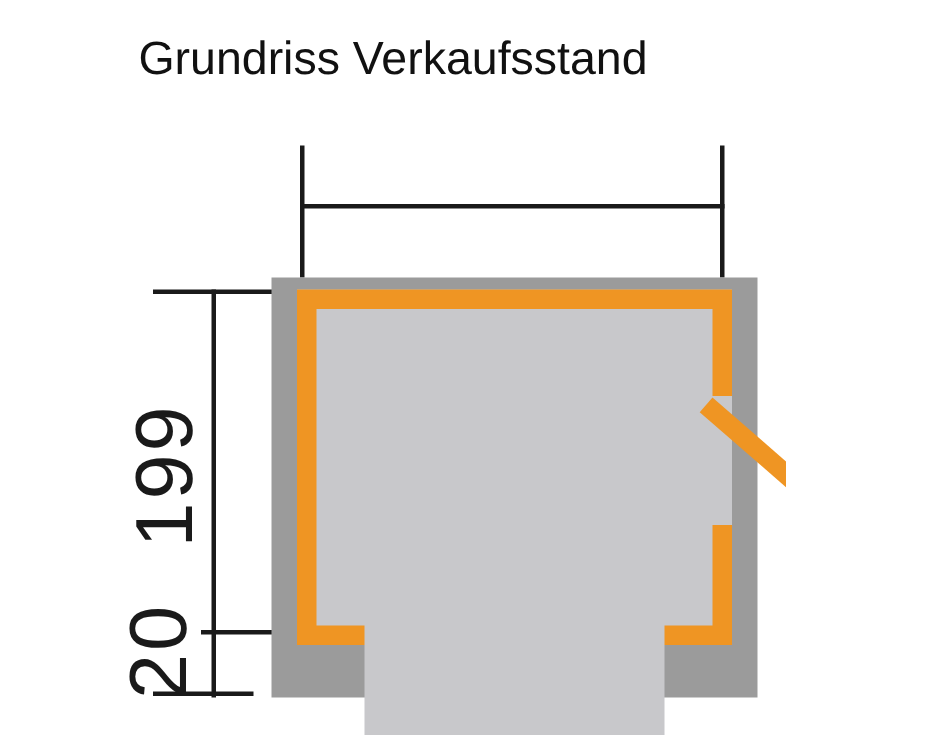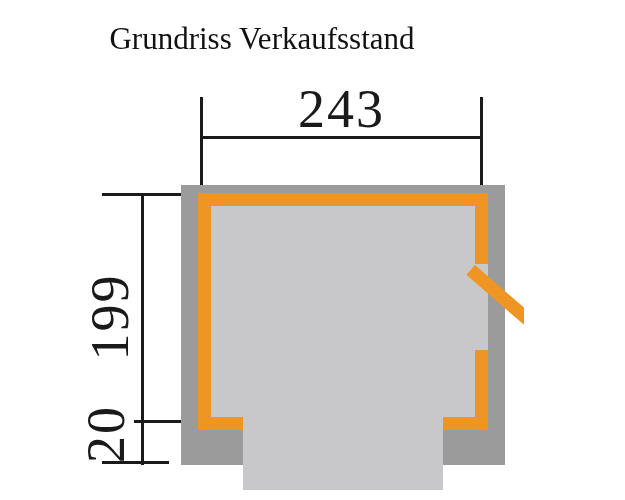--- a/index.html
+++ b/index.html
@@ -1,20 +1,20 @@
 <!DOCTYPE html>
 <html><head>
 <meta charset="utf-8">
 <style>
   html,body{margin:0;padding:0;background:#ffffff;}
   .canvas{
     position:relative;
     width:524px;height:500px;
     background:#ffffff;
-    font-family:Liberation Serif, serif;
+    font-family:Liberation Sans, sans-serif;
     overflow:hidden;
   }
   .title{
     position:absolute;left:0;right:0;top:22px;
     text-align:center;
     font-size:31px;line-height:1.1;
     color:#111111;
     white-space:nowrap;
   }
   .dim-num{
@@ -64,21 +64,20 @@
     line-height:0;
   }
 </style>
 </head>
 <body>
 
 <div class="canvas">
 
   <div class="title">Grundriss Verkaufsstand</div>
 
-  <div class="dim-num" style="left:200px;width:283px;top:82px;">243</div>
   <div class="line" style="left: 200px; top: 97px; width: 3px; height: 88px; background: rgb(26, 26, 26);"></div>
   <div class="line" style="left: 480px; top: 97px; width: 3px; height: 88px; background: rgb(26, 26, 26);"></div>
   <div class="line" style="left: 200px; top: 136px; width: 283px; height: 3px; background: rgb(26, 26, 26);"></div>
 
   <div class="line" style="left: 141px; top: 193px; width: 3px; height: 272px; background: rgb(26, 26, 26);"></div>
   <div class="line" style="left: 102px; top: 193px; width: 80px; height: 3px; background: rgb(26, 26, 26);"></div>
   <div class="line" style="left: 134px; top: 420px; width: 48px; height: 3px; background: rgb(26, 26, 26);"></div>
   <div class="line" style="left: 102px; top: 461px; width: 67px; height: 3px; background: rgb(26, 26, 26);"></div>
   <div class="dim-num rot" style="left:45px;top:290px;width:130px;height:54px;">199</div>
   <div class="dim-num rot" style="left:66px;top:407px;width:80px;height:54px;">20</div>

